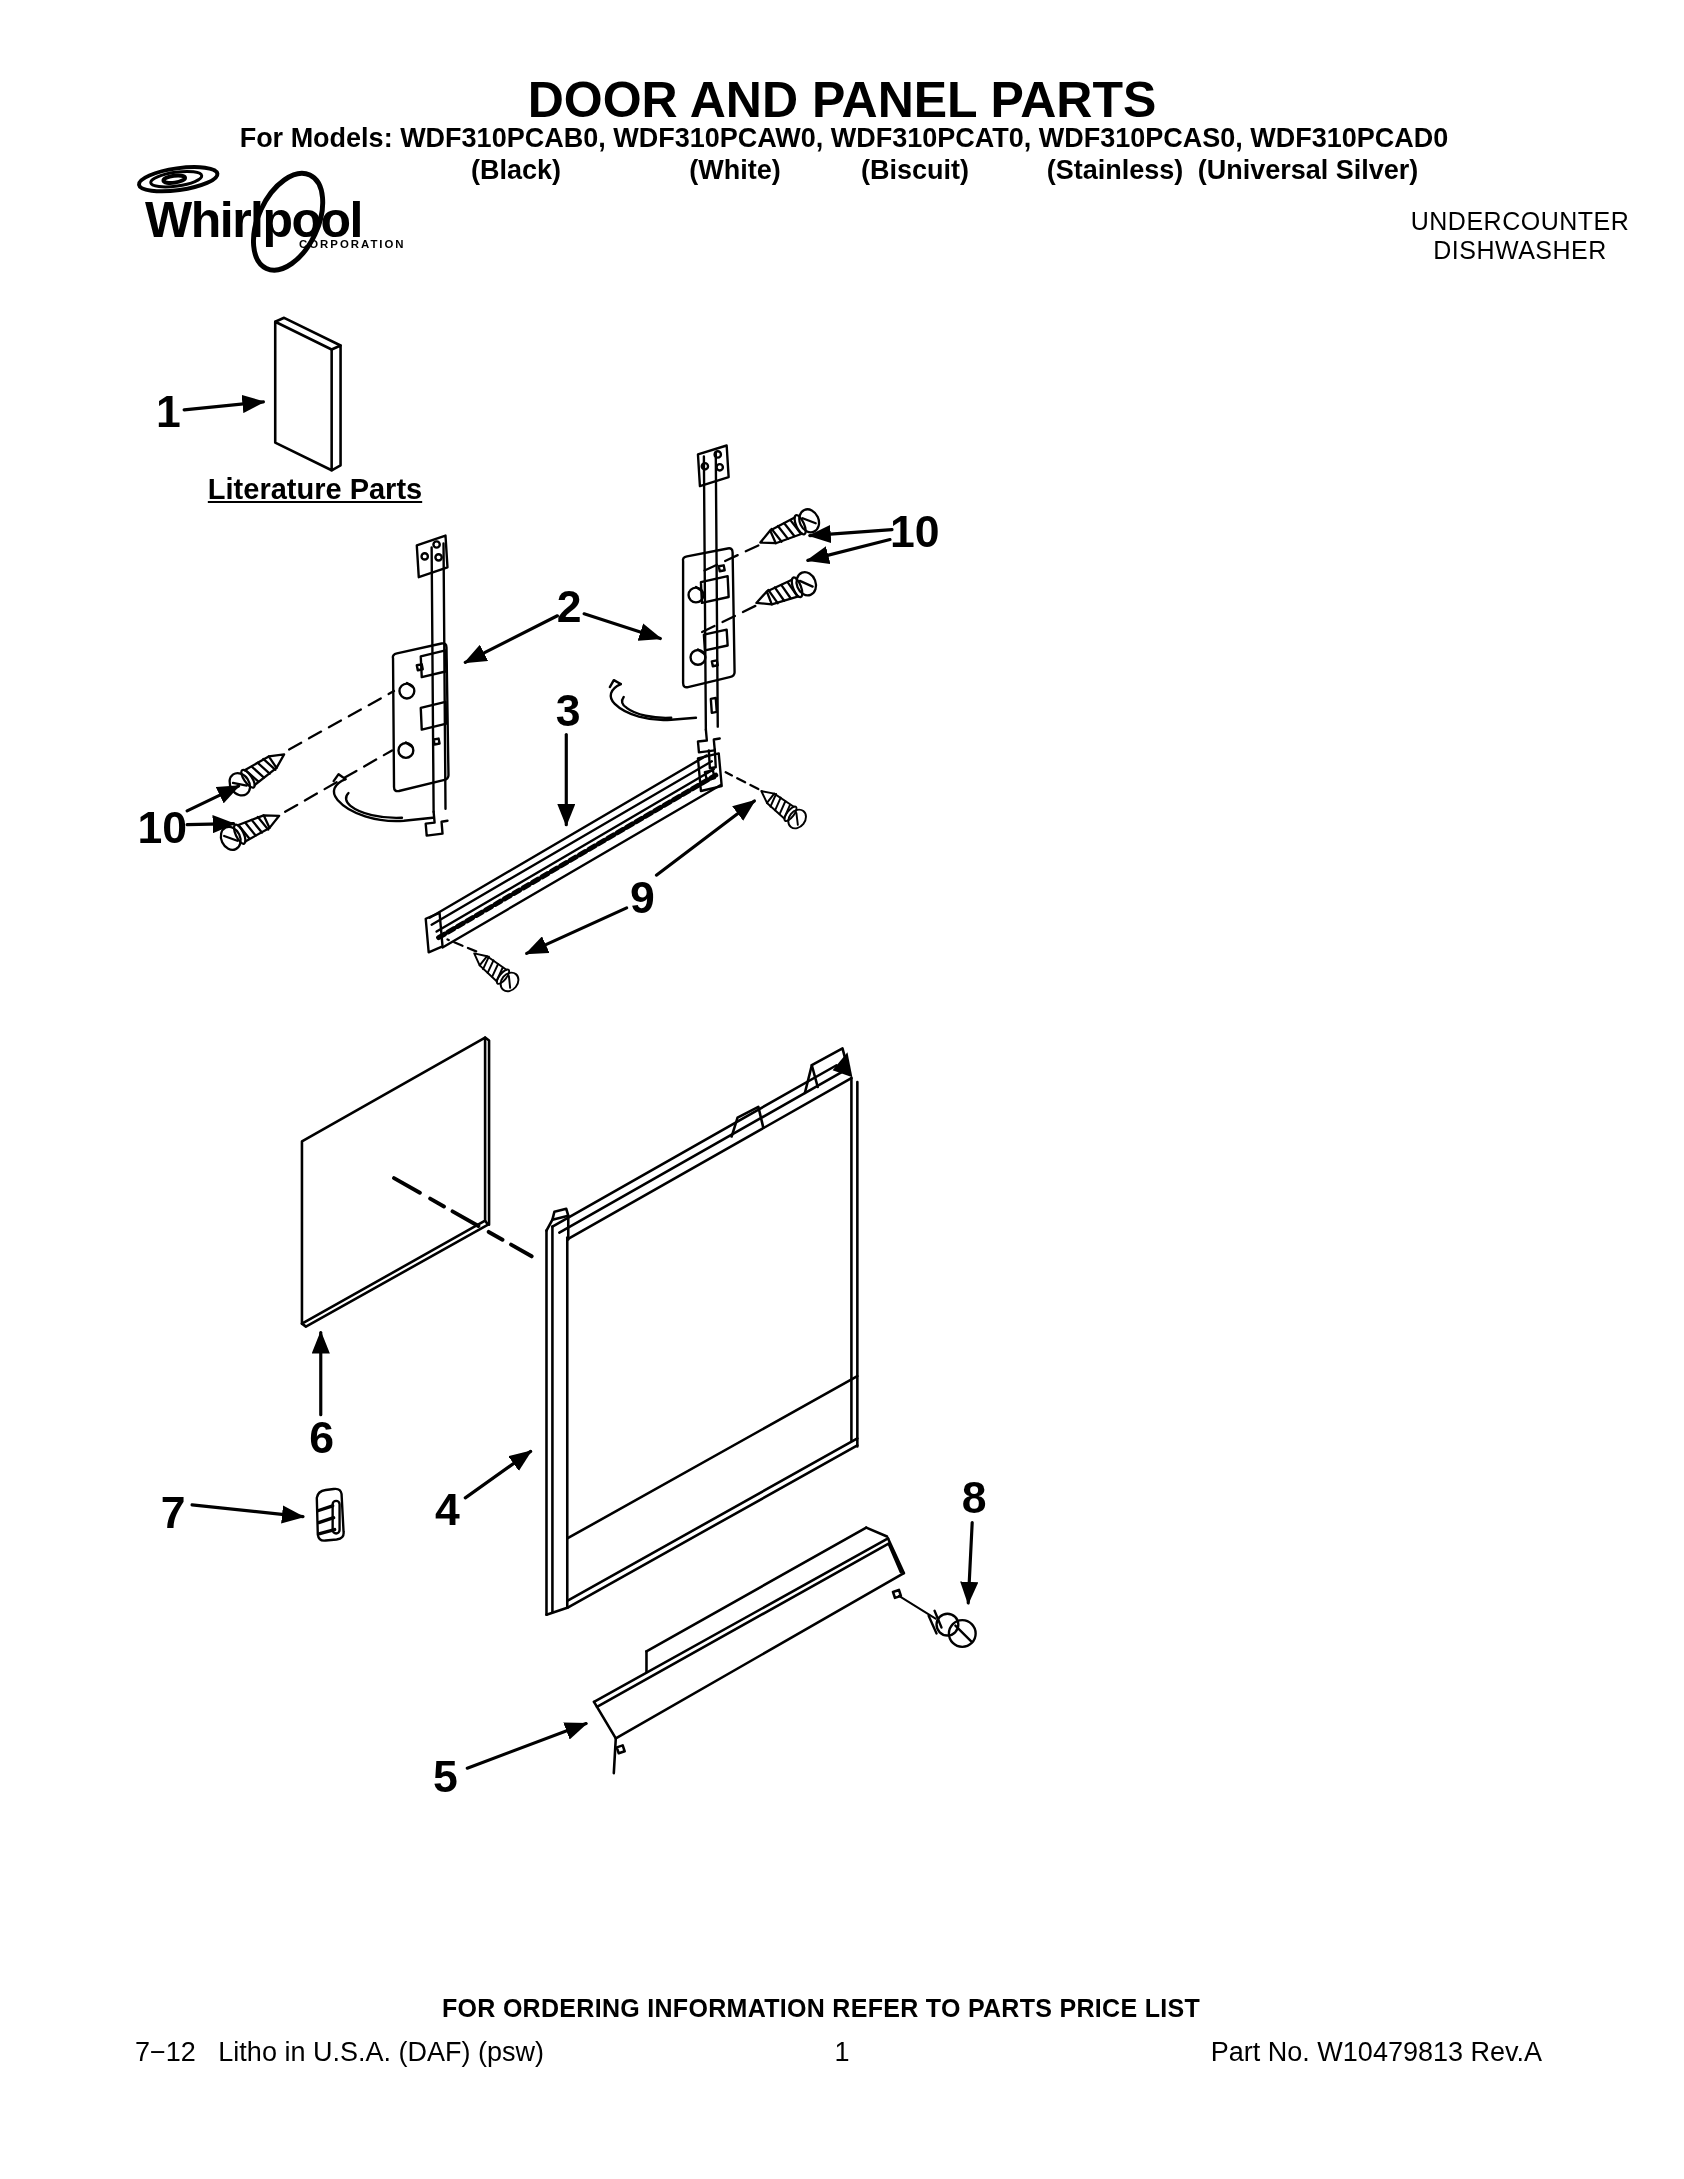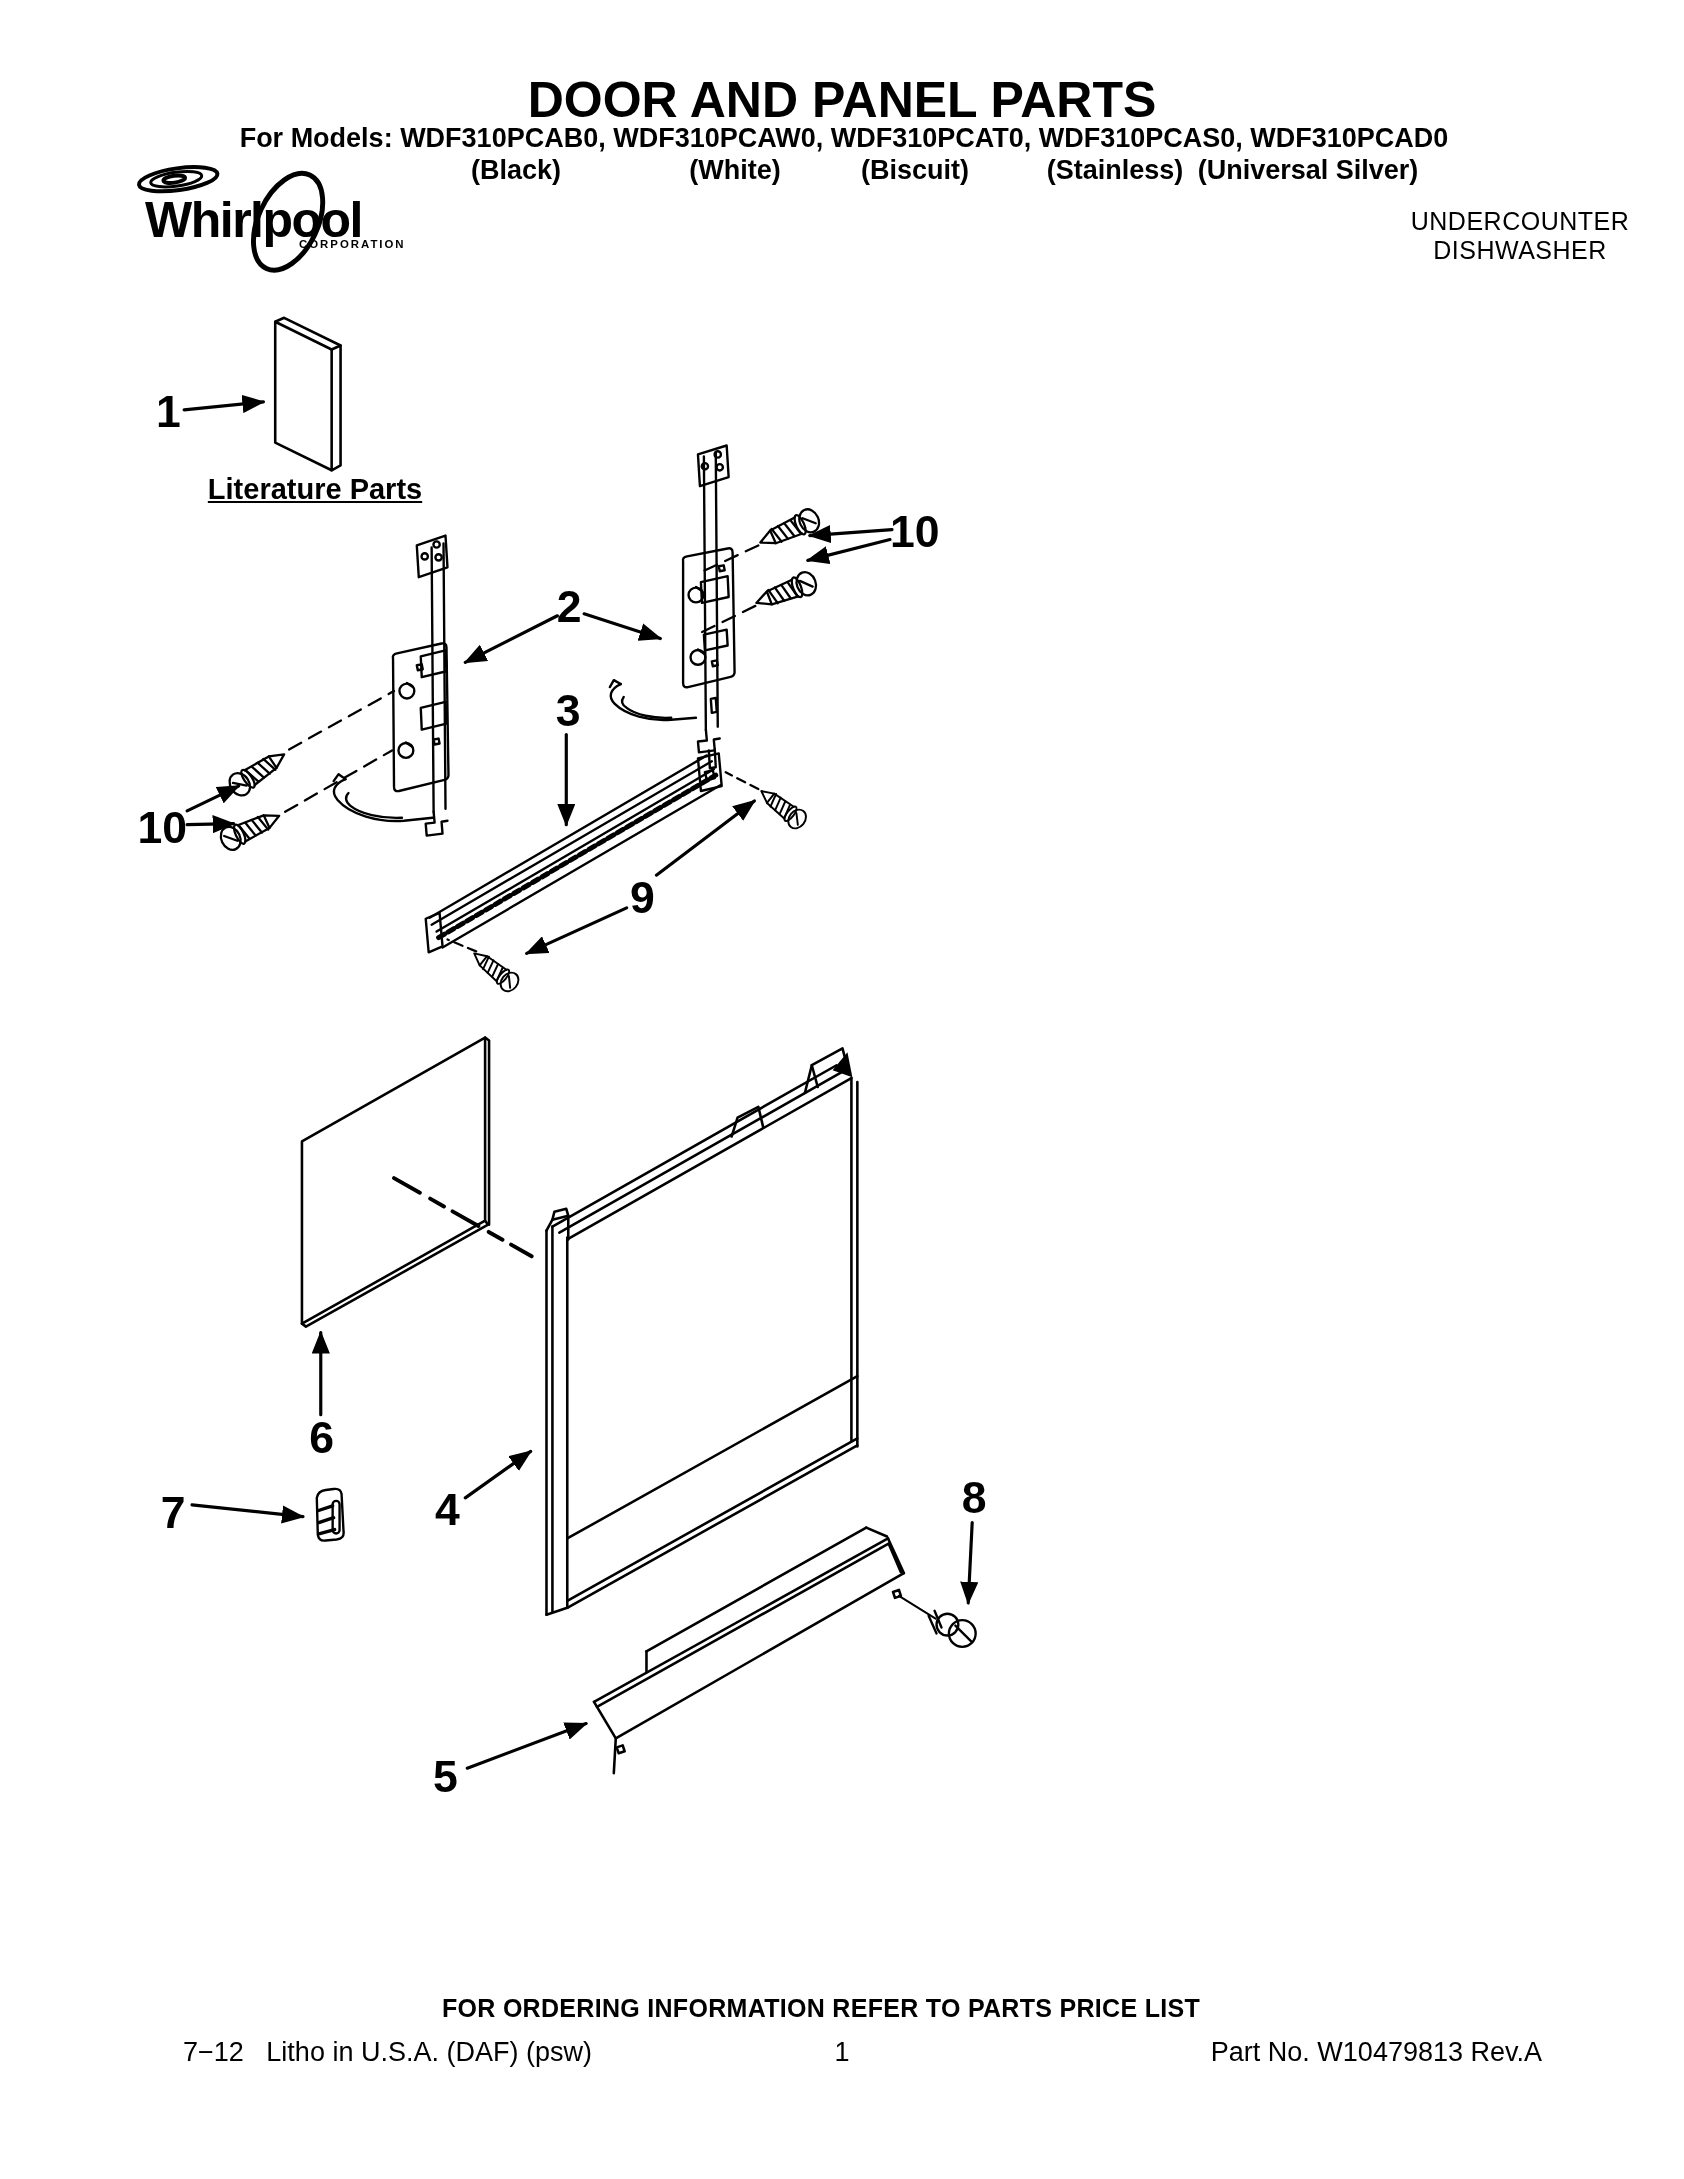--- a/index.html
+++ b/index.html
@@ -228,21 +228,21 @@
     <div>DISHWASHER</div>
   </div>
 
   <div class="abs brand" style="left:145px;top:191px;">Whirlpool</div>
   <div class="abs brandsub" style="left:299px;top:238px;">CORPORATION</div>
 
   <div class="abs litcap" style="left:315px;top:473px;">Literature Parts</div>
 
   <div class="abs ordering" style="left:821px;top:1994px;">FOR ORDERING INFORMATION REFER TO PARTS PRICE LIST</div>
 
-  <div class="abs footrow" style="left:135px;top:2037px;margin-left:48px;">
+  <div class="abs footrow" style="left:135px;top:2037px;">
     <span>7−12</span>&nbsp;&nbsp;
     <span>Litho in U.S.A. (DAF) (psw)</span>
   </div>
   <div class="abs footrow center-x" style="left:842px;top:2037px;">1</div>
   <div class="abs footrow" style="right:142px;top:2037px;margin-left:44px;">Part No. W10479813 Rev.A</div>
 
 </div>
 
 
 </body></html>

